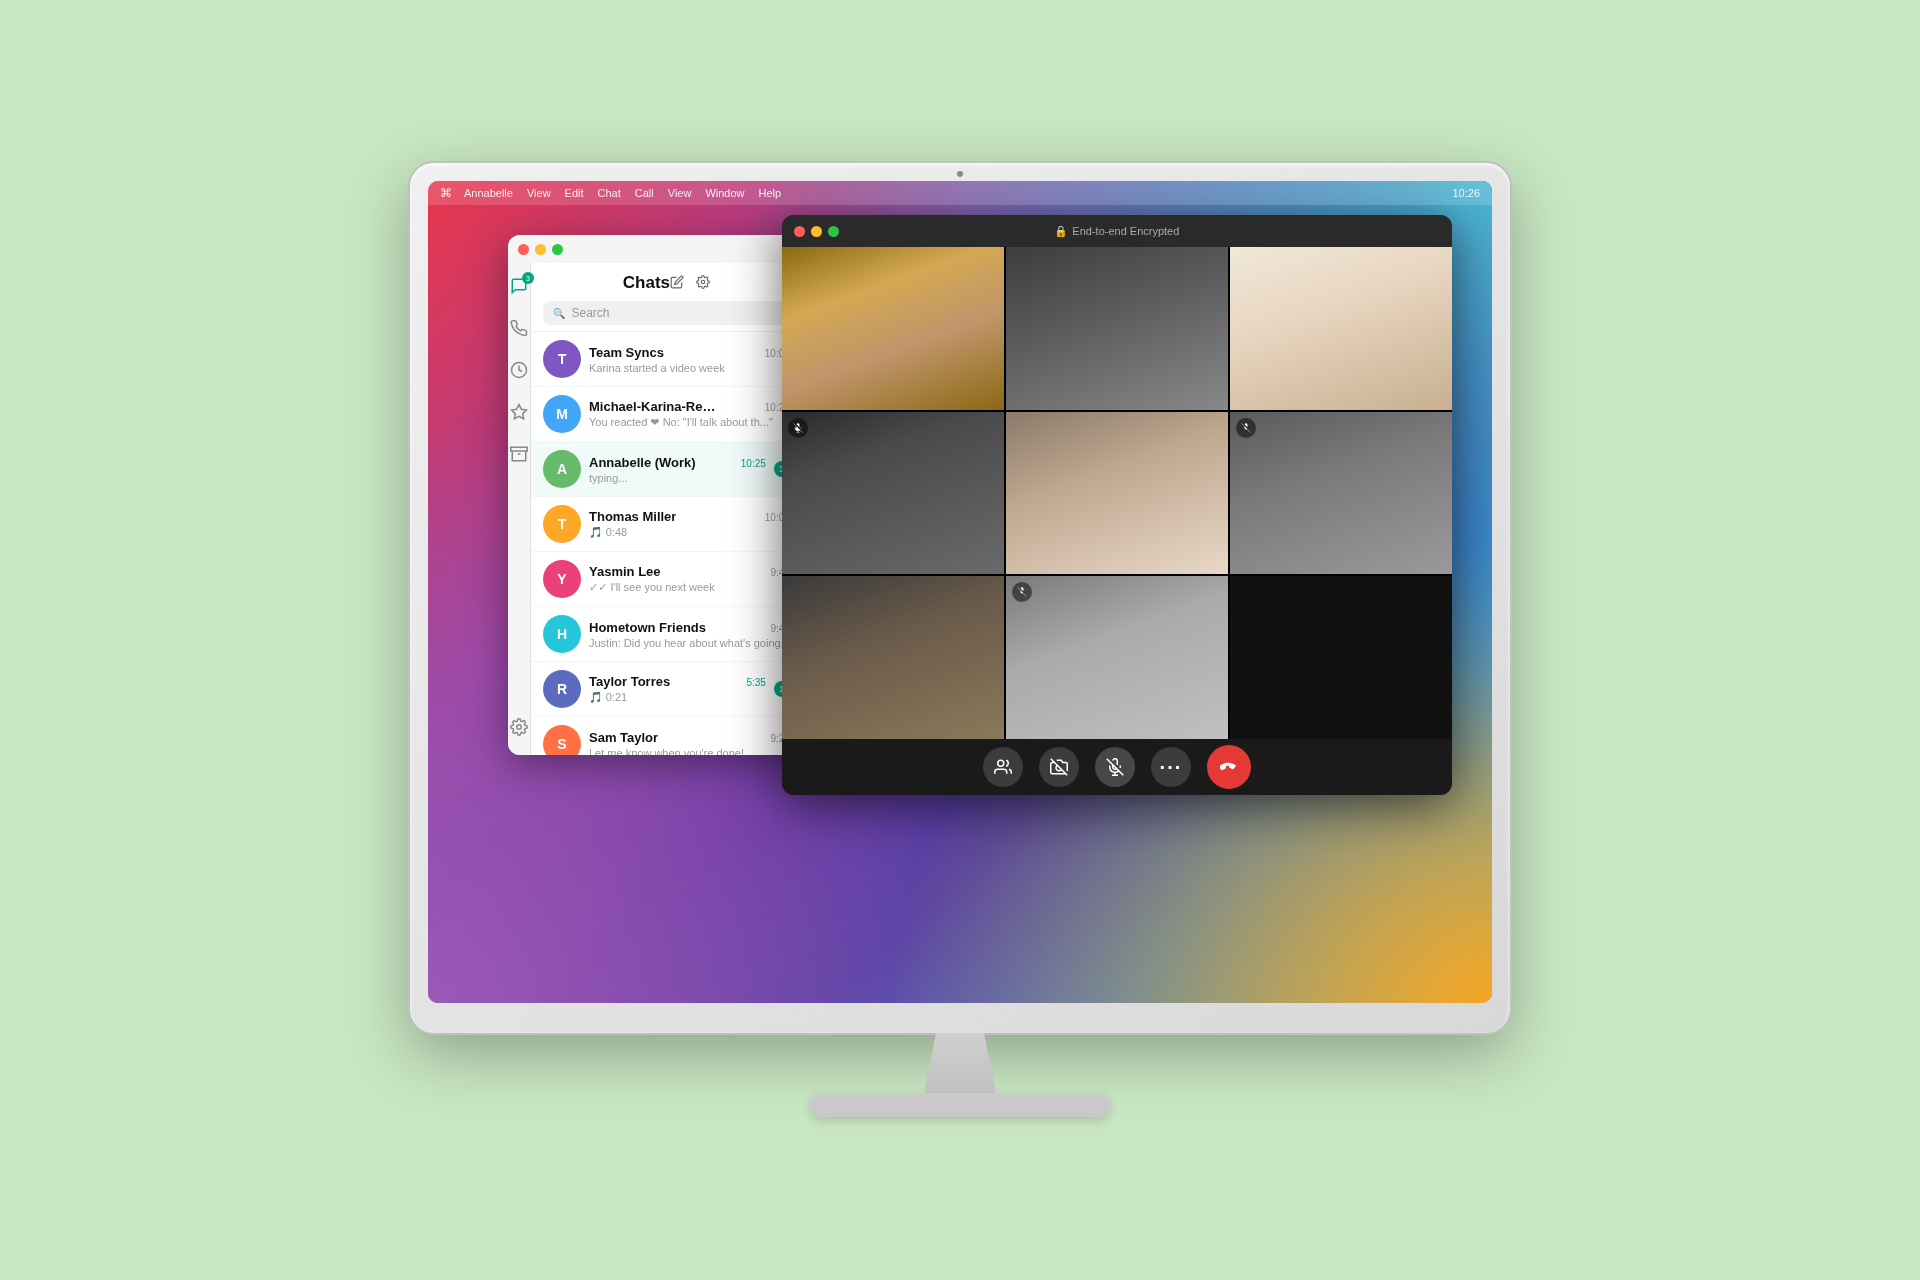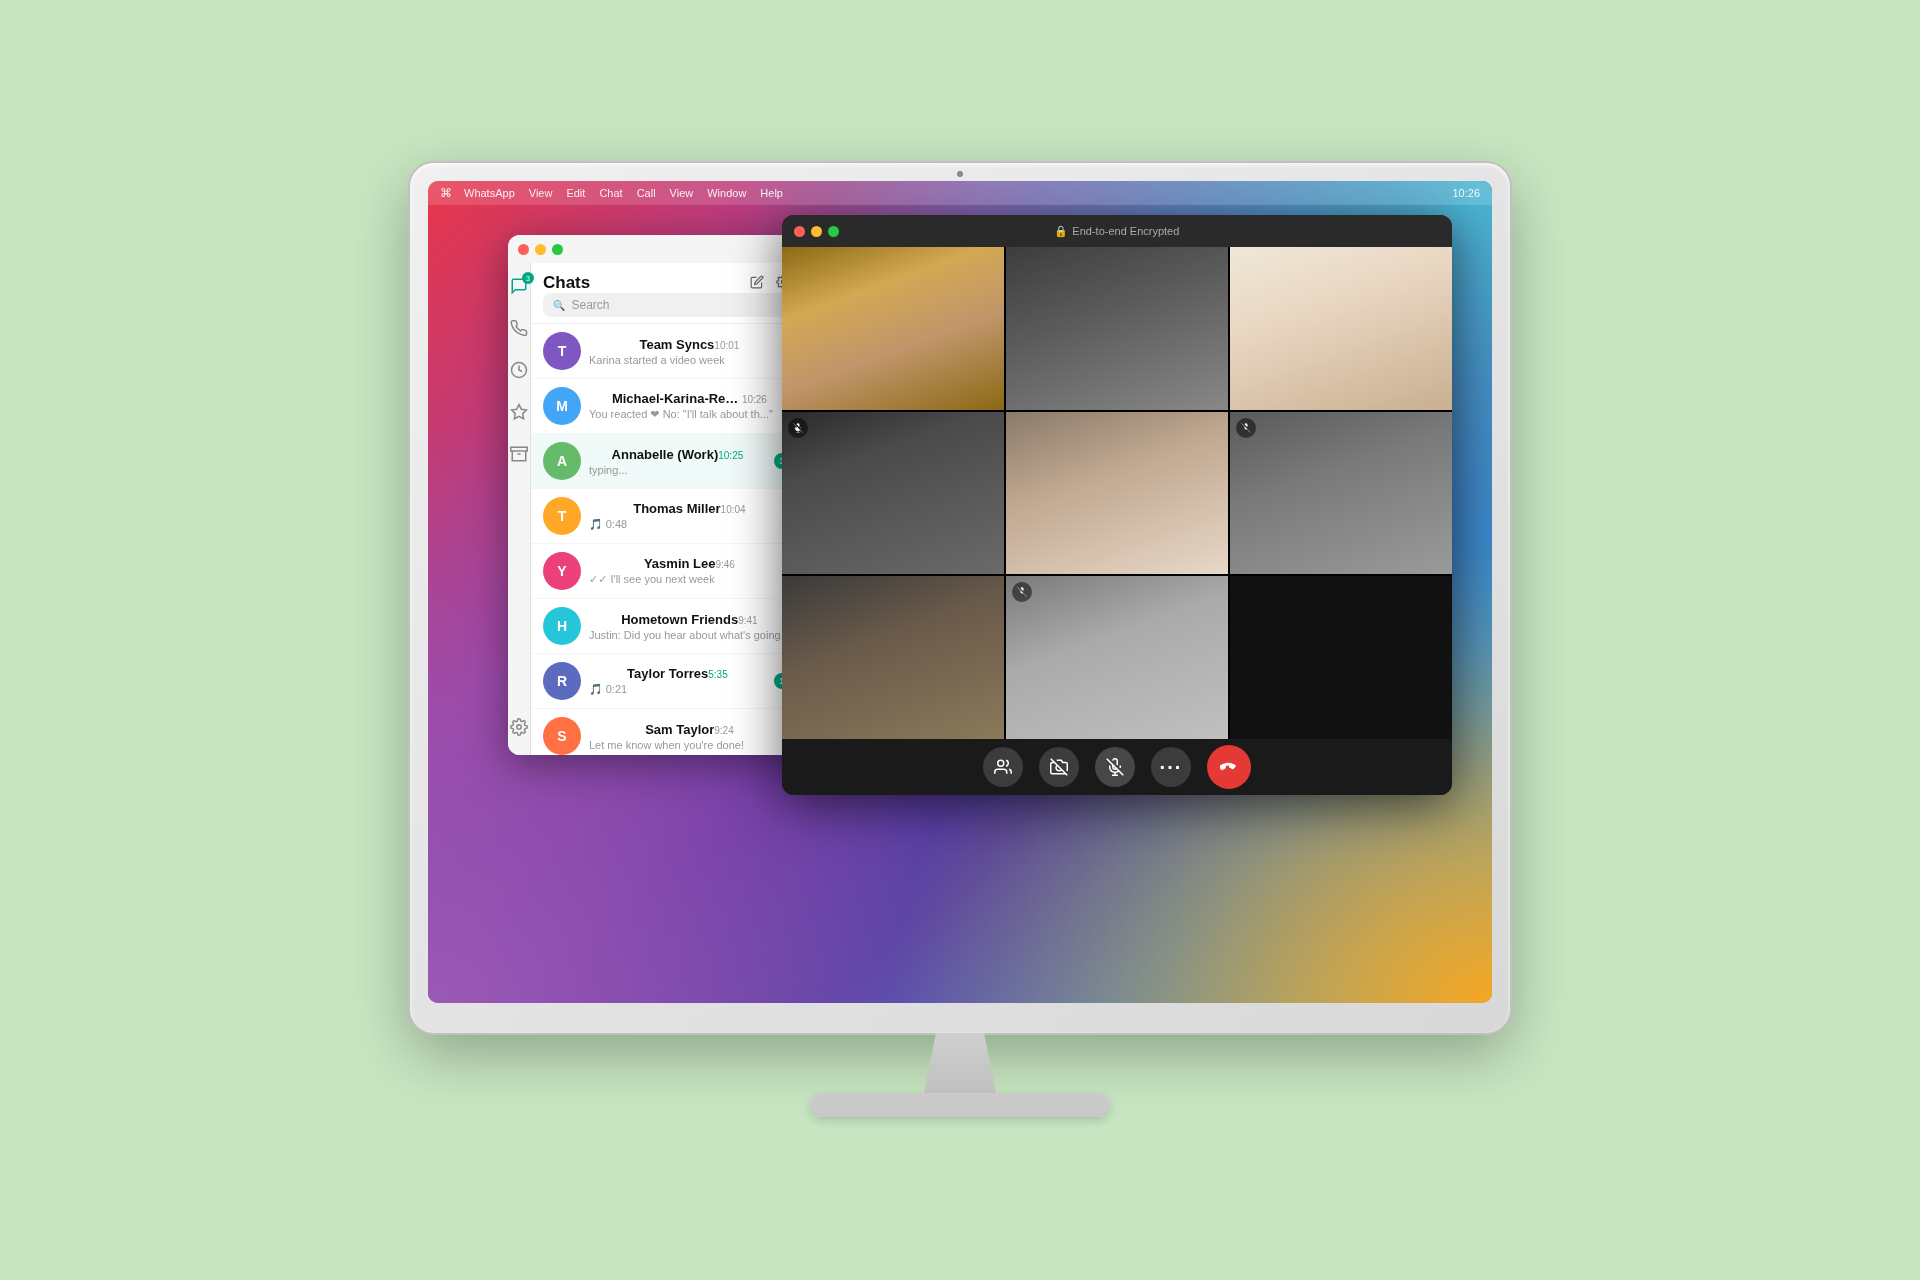--- a/index.html
+++ b/index.html
@@ -187,21 +187,22 @@
     }
 
     .wa-chat-header {
       padding: 10px 12px 6px;
       border-bottom: 1px solid #f0f0f0;
     }
 
     .wa-chat-title-row {
       display: flex;
       align-items: center;
-      justify-content: space-between;
+      justify-content: center;
+      margin-bottom: 8px;
     }
 
     .wa-chats-title {
       font-size: 17px;
       font-weight: 700;
       color: #111;
     }
 
     .wa-header-icons {
       display: flex;
@@ -260,21 +261,21 @@
       color: white;
     }
 
     .wa-chat-info {
       flex: 1;
       min-width: 0;
     }
 
     .wa-chat-name-row {
       display: flex;
-      justify-content: center;
+      justify-content: space-between;
       align-items: baseline;
       margin-bottom: 2px;
     }
 
     .wa-chat-name {
       font-size: 13px;
       font-weight: 600;
       color: #111;
       white-space: nowrap;
       overflow: hidden;
@@ -469,21 +470,21 @@
 
 <div class="monitor-wrapper">
   <div class="monitor-body">
     <div class="monitor-camera"></div>
 
     <div class="monitor-screen">
 
       <div class="menu-bar">
         <span class="menu-bar-apple">⌘</span>
         <div class="menu-bar-items">
-          <span>WhatsApp</span>
+          <span>Annabelle</span>
           <span>View</span>
           <span>Edit</span>
           <span>Chat</span>
           <span>Call</span>
           <span>View</span>
           <span>Window</span>
           <span>Help</span>
         </div>
         <div class="menu-bar-right">
           <span>10:26</span>

